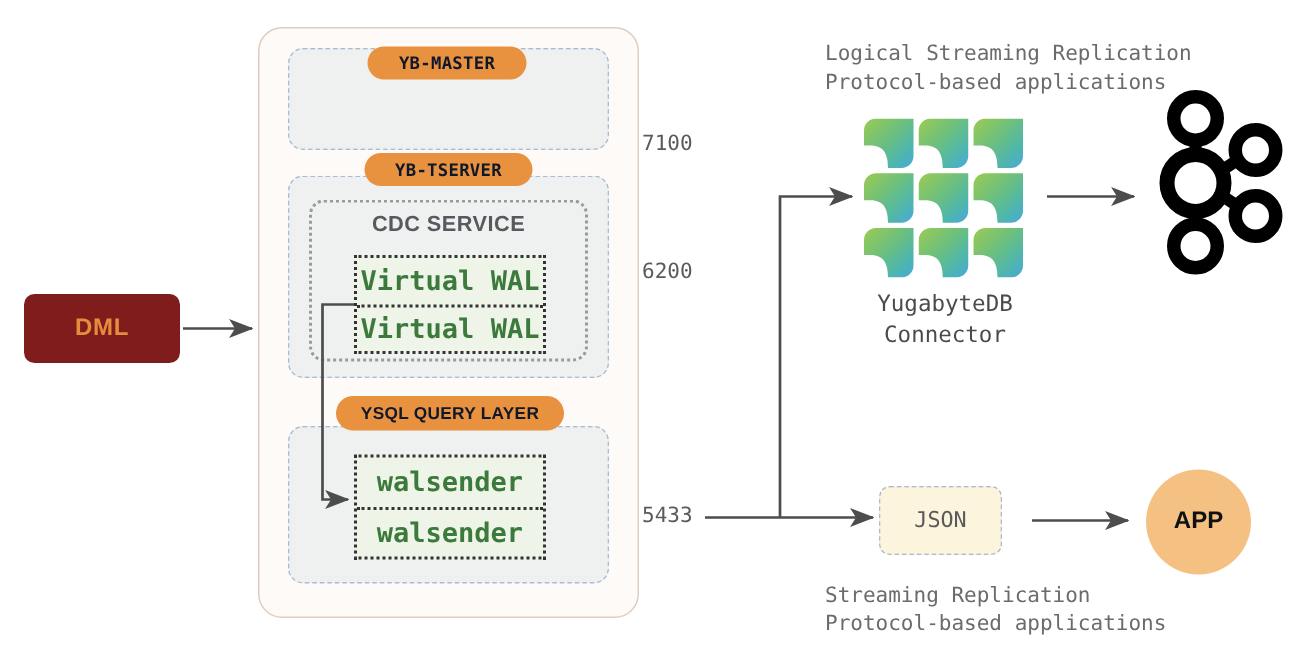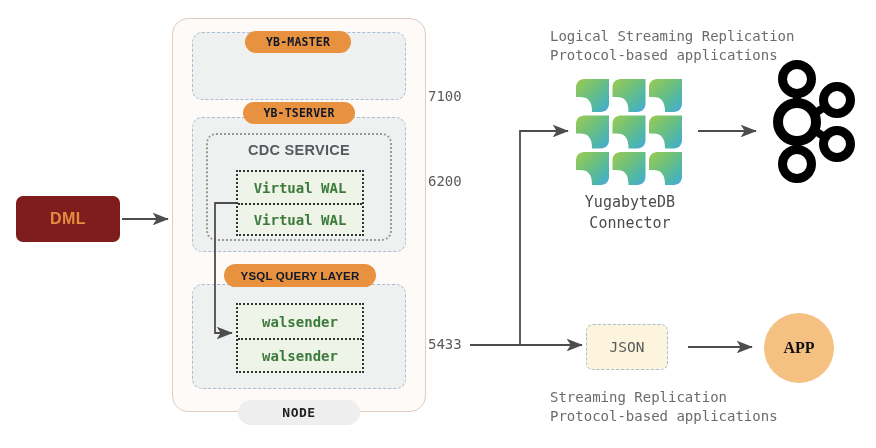--- a/index.html
+++ b/index.html
@@ -101,21 +101,21 @@
   }
   #vwal-stack { left: 236px; top: 170px; width: 128px; height: 66px; }
   #walsender-stack { left: 236px; top: 303px; width: 128px; height: 70px; }
   .green-row {
     height: 50%;
     display: flex; align-items: center; justify-content: center;
   }
   .green-row + .green-row { border-top: 2px dotted #333333; }
   .green-row span {
     font-family: "DejaVu Sans Mono", monospace;
-    font-size: 14px; font-weight: bold; color: #3c7a3c;
+    font-size: 18px; font-weight: bold; color: #3c7a3c;
   }
 
   
   .port-label {
     position: absolute;
     font-family: "DejaVu Sans Mono", monospace;
     font-size: 14px; color: #5a5a5a;
   }
   #port-7100 { left: 428px; top: 61px; margin-top: 27px; }
   #port-9100 { left: 428px; top: 173px; }
@@ -156,21 +156,21 @@
   #json-box span {
     font-family: "DejaVu Sans Mono", monospace;
     font-size: 14.5px; color: #5a5a5a;
   }
 
   
   #app-circle {
     position: absolute; left: 764px; top: 313px;
     width: 70px; height: 70px; border-radius: 50%;
     background: #f5c182;
-    display: flex; align-items: center; justify-content: center; font-family: Liberation Serif, serif;
+    display: flex; align-items: center; justify-content: center;
   }
   #app-circle span { font-size: 16px; font-weight: bold; color: #111; }
 
   
   #connectors {
     position: absolute; left: 0; top: 0; width: 876px; height: 448px;
     pointer-events: none;
   }
 </style>
 </head>
@@ -214,23 +214,20 @@
 
   <div id="walsender-stack" class="green-stack">
     <div class="green-row">
       <span>walsender</span>
     </div>
     <div class="green-row">
       <span>walsender</span>
     </div>
   </div>
 
-  <div id="node-badge">
-    <span>NODE</span>
-  </div>
 
   <div id="port-7100" class="port-label">7100</div>
   <div id="port-9100" class="port-label">6200</div>
   <div id="port-5433" class="port-label">5433</div>
 
   <div id="caption-top" class="caption">Logical Streaming Replication
 Protocol-based applications</div>
   <div id="caption-bottom" class="caption">Streaming Replication
 Protocol-based applications</div>
 

